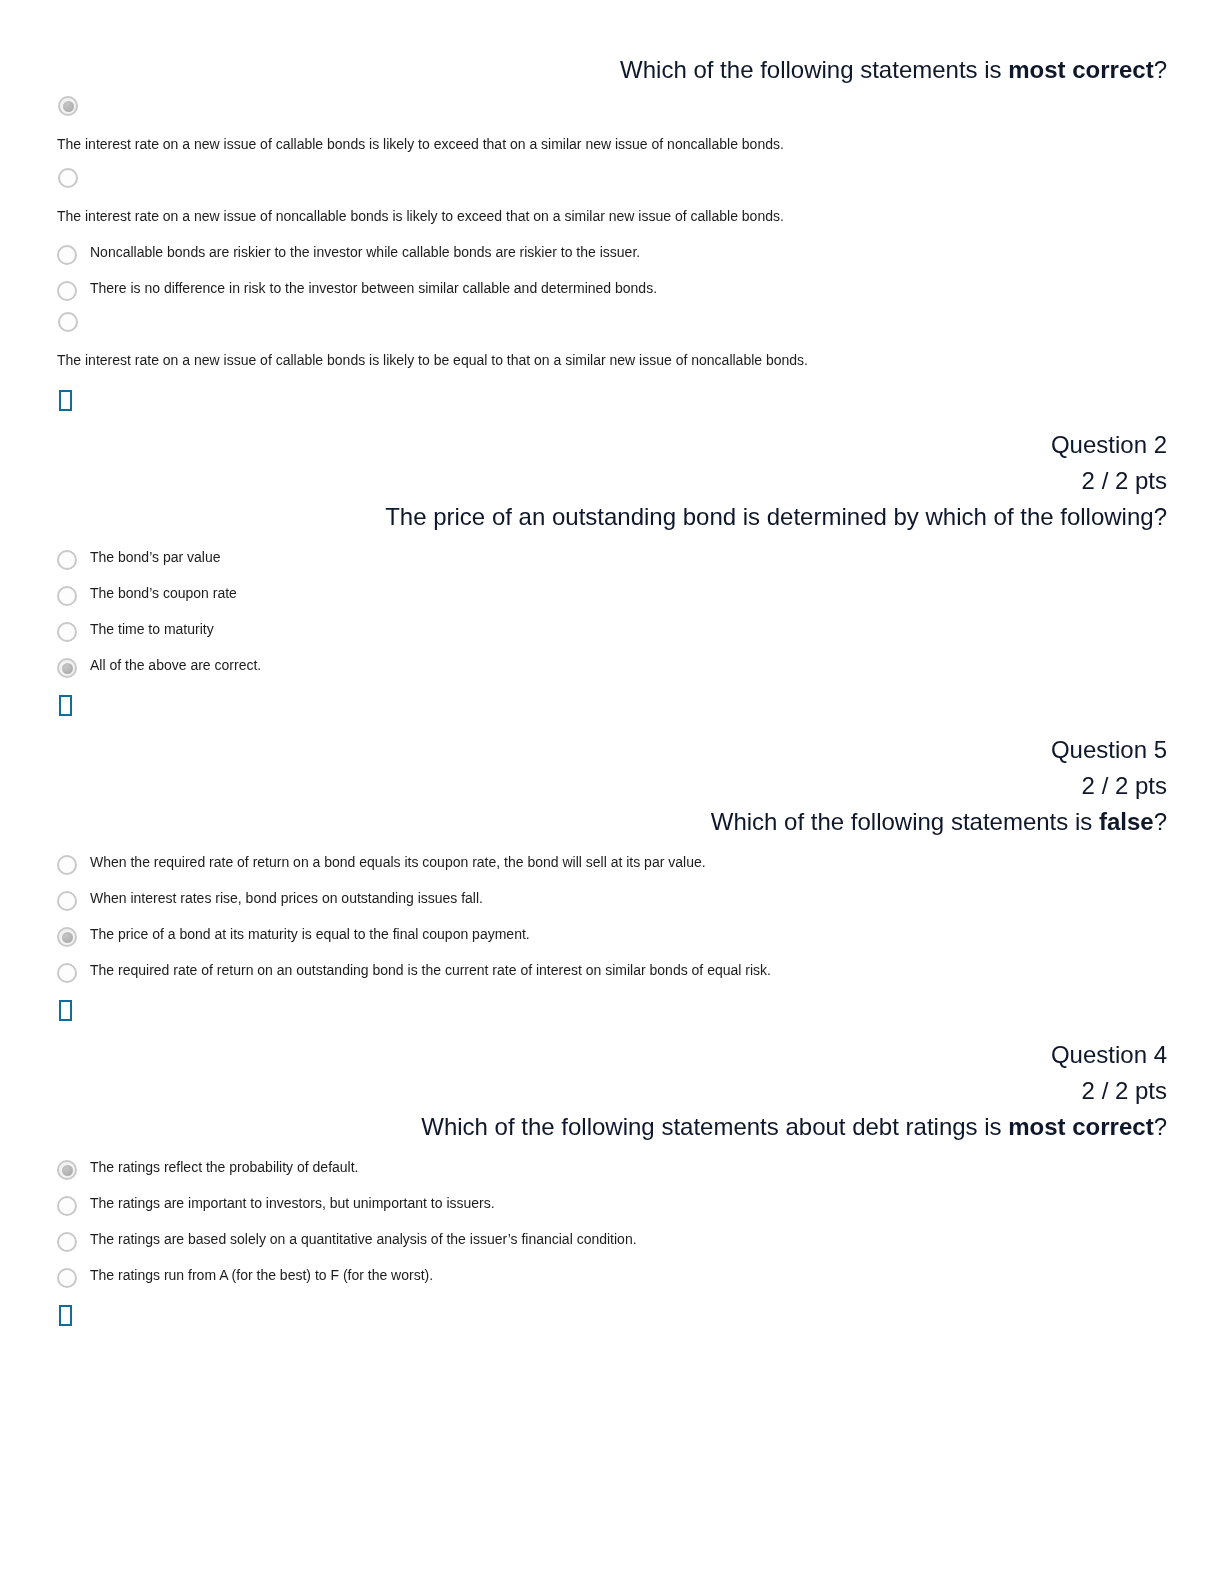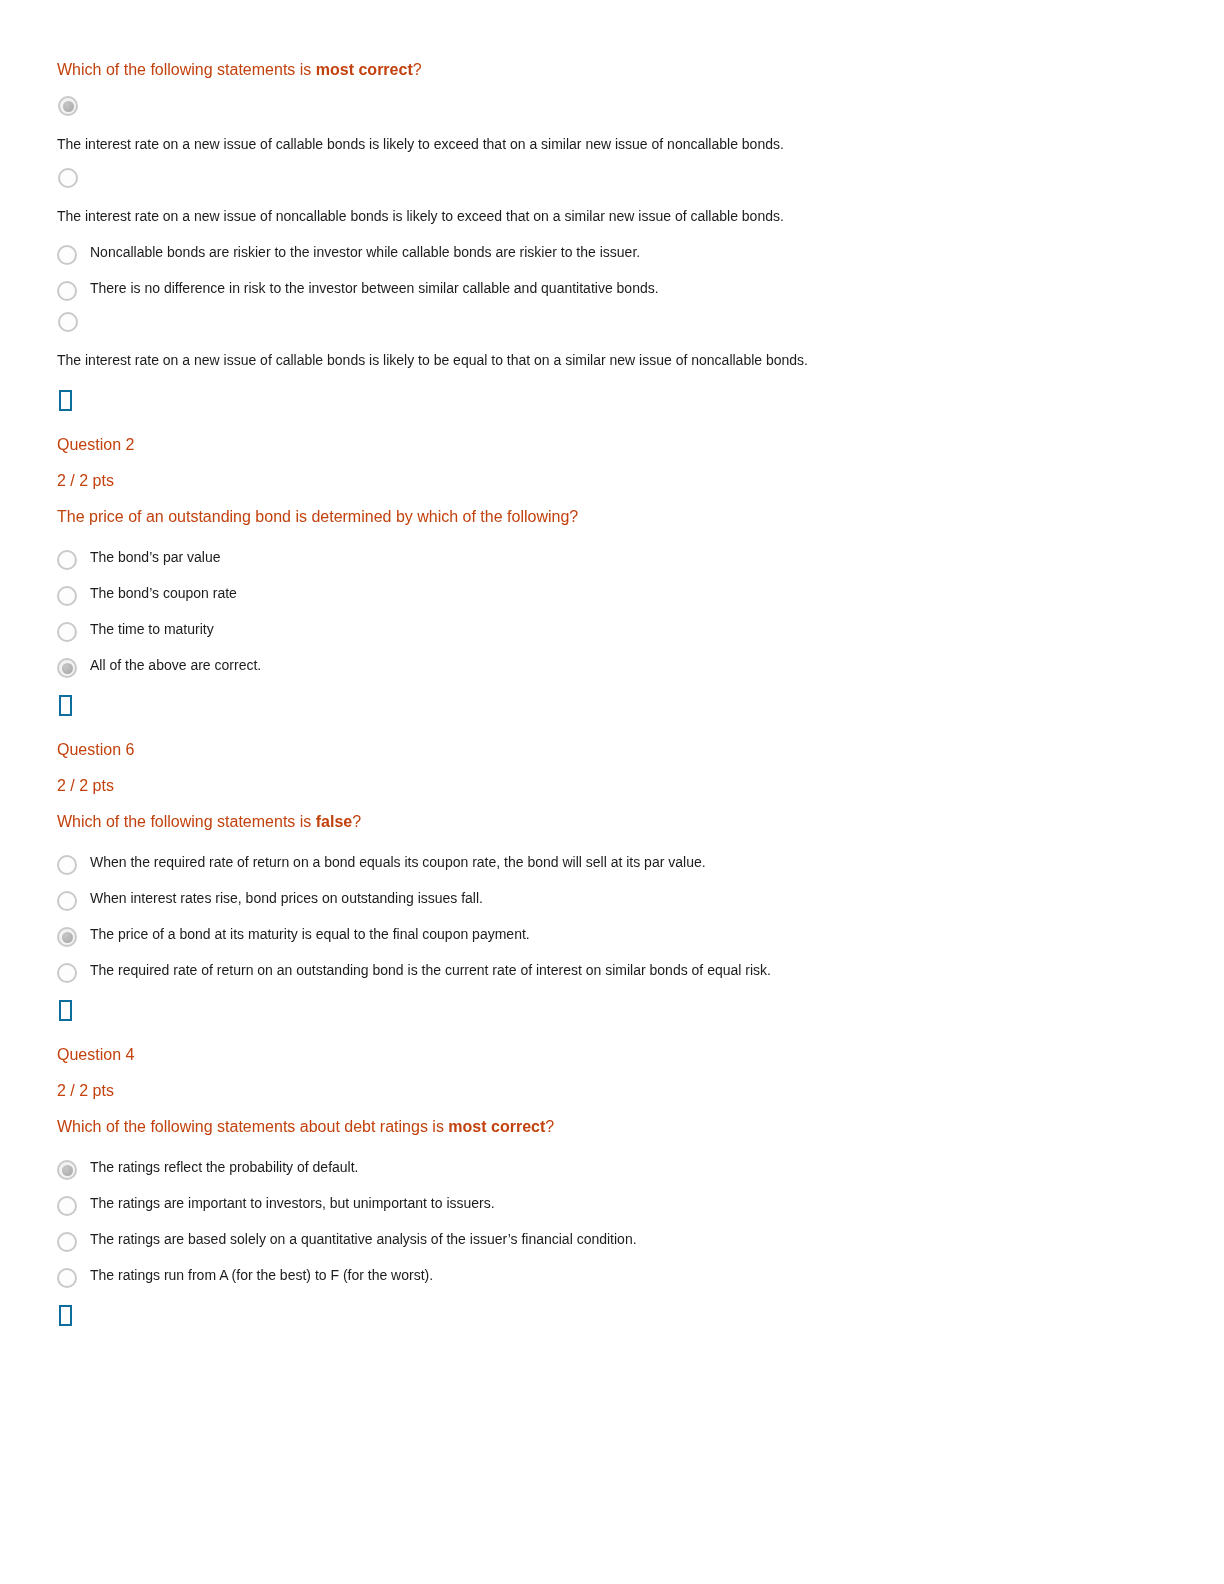--- a/index.html
+++ b/index.html
@@ -12,25 +12,26 @@
     min-height: 1584px;
     font-family: "Liberation Sans", sans-serif;
     color: #1c1c1c;
     box-sizing: border-box;
   }
   .page {
     padding: 52px 57px 40px 57px;
     box-sizing: border-box;
   }
   .prompt, .q-title, .q-pts {
-    font-size: 16px;
+    font-size: 24px;
     line-height: 36px;
     font-weight: 400;
     margin: 0;
-    color: #c2410c;
+    color: #0f172a;
+    text-align: right;
   }
   .prompt .bold { font-weight: 700; }
   .options { margin-top: 6px; }
   .option {
     font-size: 14px;
     line-height: 32px;
     margin: 4px 0;
   }
   .option.inline {
     display: flex;
@@ -91,21 +92,21 @@
       <div class="option block">
         <span class="radio"></span>
         <div class="option-text">The interest rate on a new issue of noncallable bonds is likely to exceed that on a similar new issue of callable bonds.</div>
       </div>
       <div class="option inline">
         <span class="radio"></span>
         <span class="option-text">Noncallable bonds are riskier to the investor while callable bonds are riskier to the issuer.</span>
       </div>
       <div class="option inline">
         <span class="radio"></span>
-        <span class="option-text">There is no difference in risk to the investor between similar callable and quantitative bonds.</span>
+        <span class="option-text">There is no difference in risk to the investor between similar callable and determined bonds.</span>
       </div>
       <div class="option block">
         <span class="radio"></span>
         <div class="option-text">The interest rate on a new issue of callable bonds is likely to be equal to that on a similar new issue of noncallable bonds.</div>
       </div>
     </div>
   </section>
 
   <span class="flag"></span>
 
@@ -132,21 +133,21 @@
         <span class="radio selected"></span>
         <span class="option-text">All of the above are correct.</span>
       </div>
     </div>
   </section>
 
   <span class="flag"></span>
 
   <section class="question">
     <div class="q-header">
-      <h2 class="q-title">Question 6</h2>
+      <h2 class="q-title">Question 5</h2>
       <div class="q-pts">2 / 2 pts</div>
     </div>
     <p class="prompt"><span>Which of the following statements is </span><span class="bold">false</span><span>?</span></p>
     <div class="options">
       <div class="option inline">
         <span class="radio"></span>
         <span class="option-text">When the required rate of return on a bond equals its coupon rate, the bond will sell at its par value.</span>
       </div>
       <div class="option inline">
         <span class="radio"></span>

